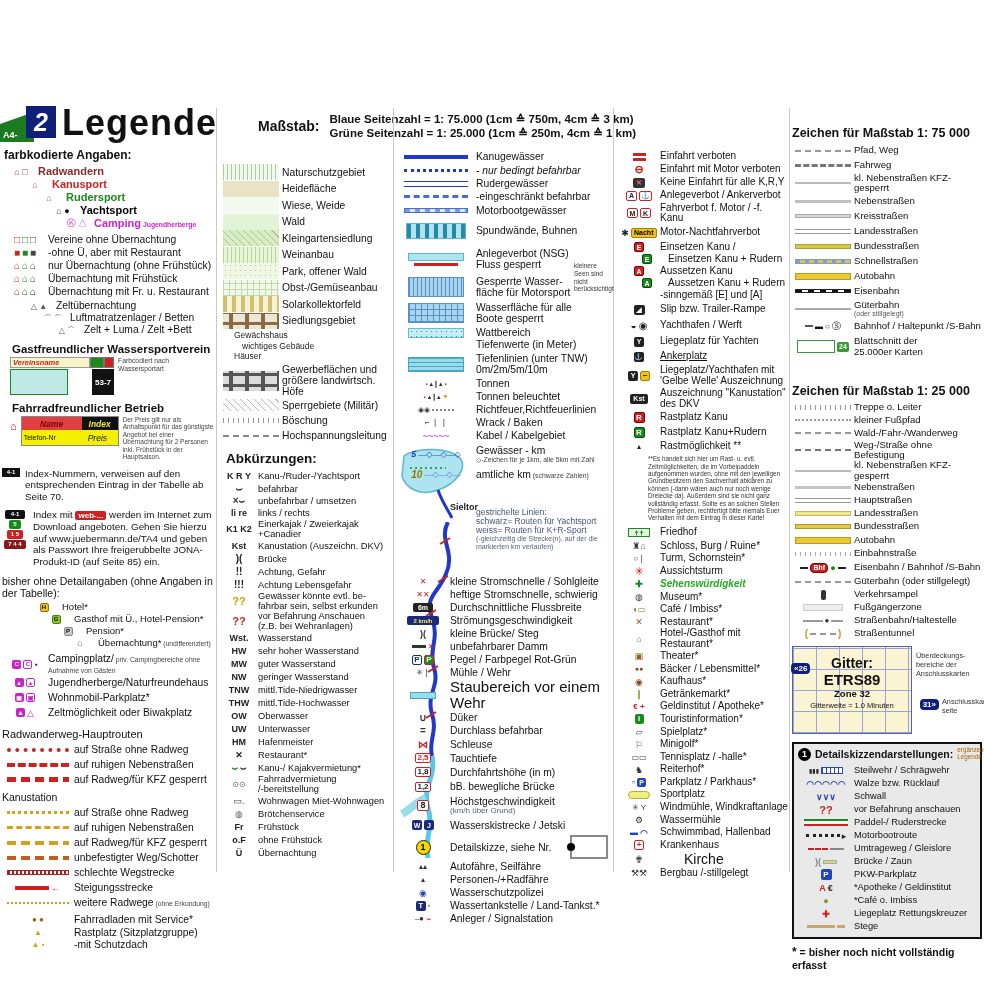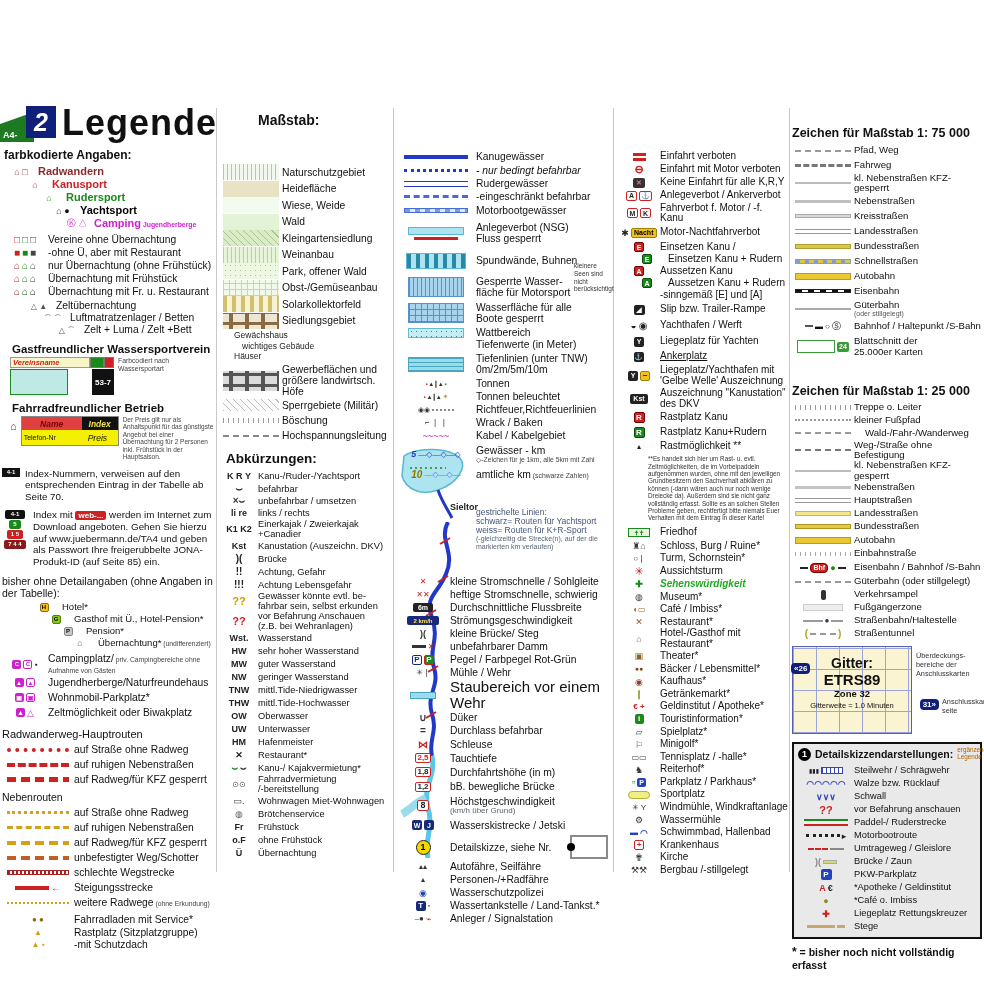--- a/index.html
+++ b/index.html
@@ -111,20 +111,22 @@
   <div class="a4badge">
     <div class="a4g">
         <span>A4-</span>
       </div>
     <div class="a4b">2</div>
   </div>
   <div class="pagetitle">Legende</div>
   <div class="msblock">
     <span class="mslabel">Maßstab:</span>
     <span class="msline">
+      <div>Blaue  Seitenzahl =   1: 75.000   (1cm ≙ 750m, 4cm ≙ 3 km)</div>
+      <div>Grüne Seitenzahl =   1: 25.000   (1cm ≙ 250m, 4cm ≙ 1 km)</div>
     </span>
   </div>
 
   <div class="divider" style="left:216px"></div>
   <div class="divider" style="left:393px"></div>
   <div class="divider" style="left:613px"></div>
   <div class="divider" style="left:789px"></div>
 
   <div class="c" id="col1">
     <div class="h1">farbkodierte Angaben:</div>
@@ -384,21 +386,21 @@
           </span>
           <span class="lab" style="font-size: 10.3px;">auf ruhigen Nebenstraßen</span>
         </div>
         <div class="lr" style="min-height: 15px;">
           <span class="icell" style="width: 72px;">
             <span class="ln" style="width: 62px; height: 5px; box-sizing: border-box; background-image: repeating-linear-gradient(90deg, rgb(204, 34, 34) 0px, rgb(204, 34, 34) 9px, transparent 9px, transparent 14px);"></span>
           </span>
           <span class="lab" style="font-size: 10.3px;">auf Radweg/für KFZ gesperrt</span>
         </div>
       </div>
-    <div class="h3" style="font-size:10.5px;margin-top:4px">Nebenrouten</div>
+    <div class="h3" style="font-size:10.5px;margin-top:4px">Kanustation</div>
     <div>
         <div class="lr" style="min-height: 15px;">
           <span class="icell" style="width: 72px;">
             <span class="ln" style="width: 62px; border-top: 3px dotted rgb(212, 160, 23); height: 0px;"></span>
           </span>
           <span class="lab" style="font-size: 10.3px;">auf Straße ohne Radweg</span>
         </div>
         <div class="lr" style="min-height: 15px;">
           <span class="icell" style="width: 72px;">
             <span class="ln" style="width: 62px; border-top: 3px dashed rgb(212, 160, 23); height: 0px;"></span>
@@ -787,37 +789,37 @@
             <span class="ln" style="width: 64px; border-top: 3px dashed rgb(74, 106, 216); height: 0px;"></span>
           </span>
           <span class="lab" style="font-size: 10.3px;">-eingeschränkt befahrbar</span>
         </div>
         <div class="lr" style="min-height: 15px;">
           <span class="icell" style="width: 80px;">
             <span class="ln" style="width: 64px; height: 5px; border: 1px solid rgb(74, 106, 216); box-sizing: border-box; background-image: repeating-linear-gradient(90deg, rgb(122, 154, 224) 0px, rgb(122, 154, 224) 5px, rgb(220, 232, 248) 5px, rgb(220, 232, 248) 10px);"></span>
           </span>
           <span class="lab" style="font-size: 10.3px;">Motorbootgewässer</span>
         </div>
+        <div class="lr" style="min-height: 26px;">
+          <span class="icell" style="width: 80px;">
+            <span class="ar" style="width: 60px; height: 16px; background: repeating-linear-gradient(90deg, rgb(40, 136, 168) 0px, rgb(40, 136, 168) 4px, transparent 4px, transparent 9px) rgb(174, 228, 240); border: 1px solid rgb(88, 184, 208); box-sizing: border-box;"></span>
+          </span>
+          <span class="lab" style="font-size: 10.3px;">Spundwände, Buhnen</span>
+        </div>
         <div class="lr" style="min-height: 30px;">
           <span class="icell" style="width: 80px;">
             <span class="grp stk">
               <span class="ln" style="width: 56px; height: 8px; background: rgb(174, 228, 240); border: 1px solid rgb(88, 184, 208); box-sizing: border-box;"></span>
               <span class="ln" style="width: 44px; height: 3px; background: rgb(204, 34, 34); box-sizing: border-box;"></span>
             </span>
           </span>
           <span class="lab" style="font-size: 10.3px;">
             <div>Anlegeverbot (NSG)</div>
             <div>Fluss gesperrt</div>
           </span>
-        </div>
-        <div class="lr" style="min-height: 26px;">
-          <span class="icell" style="width: 80px;">
-            <span class="ar" style="width: 60px; height: 16px; background: repeating-linear-gradient(90deg, rgb(40, 136, 168) 0px, rgb(40, 136, 168) 4px, transparent 4px, transparent 9px) rgb(174, 228, 240); border: 1px solid rgb(88, 184, 208); box-sizing: border-box;"></span>
-          </span>
-          <span class="lab" style="font-size: 10.3px;">Spundwände, Buhnen</span>
         </div>
         <div class="lr" style="min-height: 26px;">
           <span class="icell" style="width: 80px;">
             <span class="ar" style="width: 56px; height: 20px; background: repeating-linear-gradient(90deg, rgb(88, 144, 200) 0px, rgb(88, 144, 200) 1px, transparent 1px, transparent 4px) rgb(168, 212, 238); border: 1px solid rgb(88, 144, 200); box-sizing: border-box;"></span>
           </span>
           <span class="lab" style="font-size: 10.3px;">
             <div>Gesperrte Wasser-</div>
             <div>fläche für Motorsport</div>
           </span>
         </div>
@@ -1384,21 +1386,21 @@
         <div class="lr" style="min-height: 12.6px;">
           <span class="icell" style="width: 42px;">
             <span class="bdg" style="background: rgb(255, 255, 255); color: rgb(204, 34, 34); min-width: 10px; height: 10px; font-size: 8px; border: 1px solid rgb(204, 34, 34); border-radius: 2px;">+</span>
           </span>
           <span class="lab" style="font-size: 10px;">Krankenhaus</span>
         </div>
         <div class="lr" style="min-height: 12.6px;">
           <span class="icell" style="width: 42px;">
             <span style="color: rgb(51, 51, 51); font-size: 10px; white-space: nowrap;">✟</span>
           </span>
-          <span class="lab" style="font-size: 10px;">Kirche</span>
+          <span class="lab" style="font-size: 14px; margin-left: 24px;">Kirche</span>
         </div>
         <div class="lr" style="min-height: 12.6px;">
           <span class="icell" style="width: 42px;">
             <span style="color: rgb(51, 51, 51); font-size: 9px; white-space: nowrap;">⚒⚒</span>
           </span>
           <span class="lab" style="font-size: 10px;">Bergbau /-stillgelegt</span>
         </div>
       </div>
   </div>
 
@@ -1509,21 +1511,21 @@
         <div class="lr" style="min-height: 13px;">
           <span class="icell" style="width: 62px;">
             <span class="ln" style="width: 56px; border-top: 2px dotted rgb(153, 153, 153); height: 0px;"></span>
           </span>
           <span class="lab" style="font-size: 9.6px;">kleiner Fußpfad</span>
         </div>
         <div class="lr" style="min-height: 13px;">
           <span class="icell" style="width: 62px;">
             <span class="ln" style="width: 56px; border-top: 2px dashed rgb(153, 153, 153); height: 0px;"></span>
           </span>
-          <span class="lab" style="font-size: 9.6px; margin-left: 11px;">Wald-/Fahr-/Wanderweg</span>
+          <span class="lab" style="font-size: 9.6px;">Wald-/Fahr-/Wanderweg</span>
         </div>
         <div class="lr" style="min-height: 13px;">
           <span class="icell" style="width: 62px;">
             <span class="ln" style="width: 56px; border-top: 2px dashed rgb(119, 119, 119); height: 0px;"></span>
           </span>
           <span class="lab" style="font-size: 9.6px;">Weg-/Straße ohne Befestigung</span>
         </div>
         <div class="lr" style="min-height: 13px;">
           <span class="icell" style="width: 62px;">
             <span class="ln" style="width: 56px; height: 2px; background: rgb(187, 187, 187); box-sizing: border-box;"></span>

